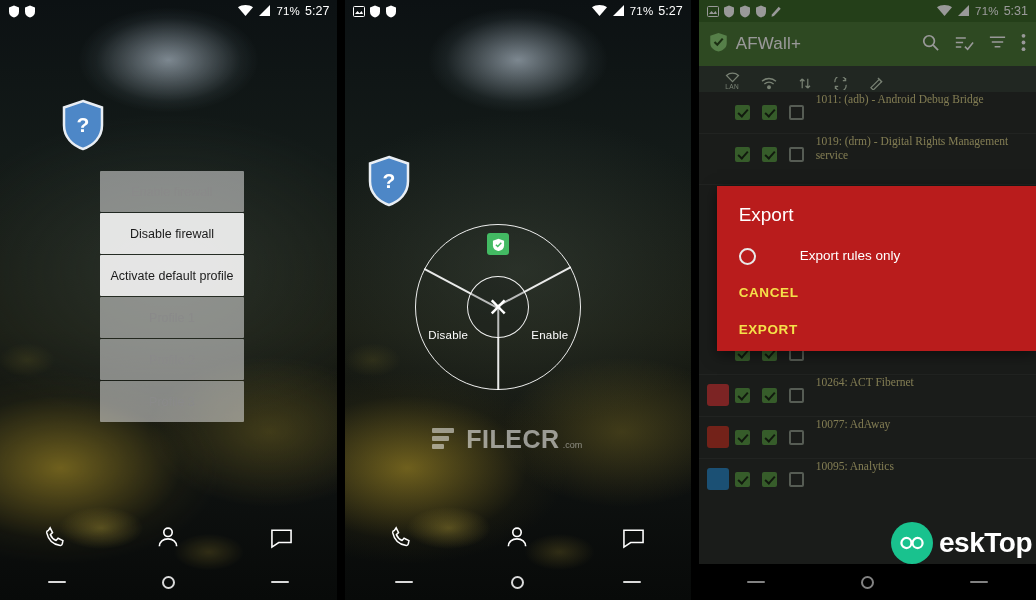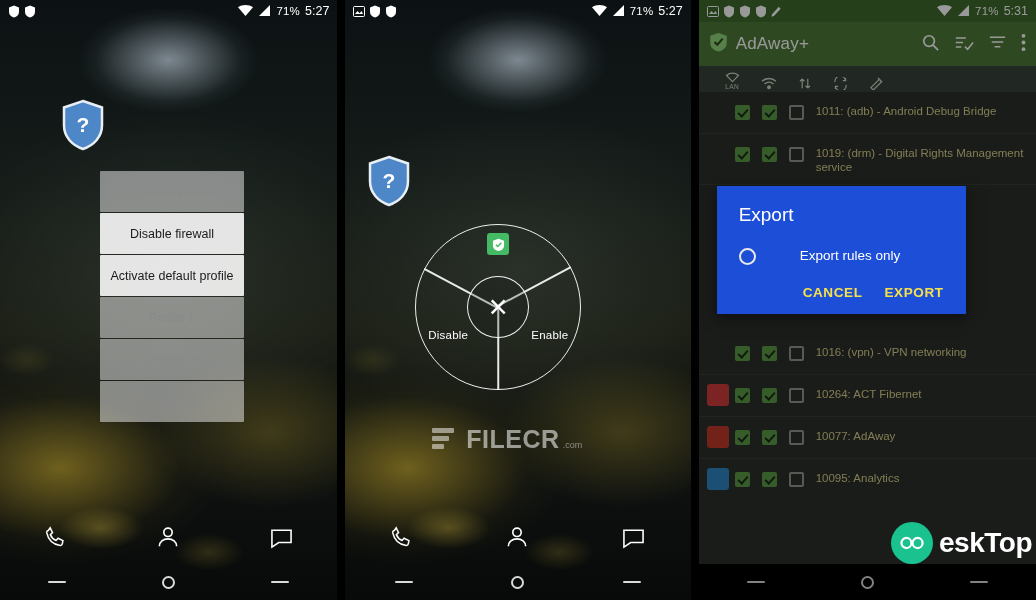--- a/index.html
+++ b/index.html
@@ -168,44 +168,45 @@
     width: 15px; height: 15px; margin-top: 13px; margin-right: 12px; flex: 0 0 auto;
     border: 2px solid #8f9a8c; border-radius: 2px; background: transparent;
   }
   .cbx.on { background: #5b9a46; border-color: #5b9a46; position: relative; }
   .cbx.on:after {
     content: ""; position: absolute; left: 3px; top: 0px;
     width: 4px; height: 8px; border: solid #1d2a18; border-width: 0 2px 2px 0;
     transform: rotate(42deg);
   }
   .app-row .app-label {
-    color: #d8cf8a; font-size: 11.5px; line-height: 14px; margin-top: 12px;
+    color: #d8cf8a; font-size: 11.5px; line-height: 14px; margin-top: 0;
     flex: 1 1 auto;
+    font-family: Liberation Serif, serif;
   }
   .row-sep { height: 1px; background: rgba(255,255,255,0.06); }
 
   
   .scrim { position: absolute; inset: 0; background: rgba(0,0,0,0.40); z-index: 8; }
   .dialog {
-    position: absolute; left: 18px; top: 186px; width: 249px;
-    background: #1d4ed8; z-index: 9;
+    position: absolute; left: 18px; top: 186px; width: 320px;
+    background: #b91c1c; z-index: 9;
     box-shadow: 0 4px 14px rgba(0,0,0,0.5);
     padding: 18px 0 8px 0;
   }
   .dialog h2 {
     color: #ffffff; font-size: 19px; font-weight: 400; padding: 0 22px 14px 22px;
   }
   .radio-row { display: flex; align-items: flex-start; padding: 6px 22px 6px 22px; }
   .radio {
     width: 17px; height: 17px; border-radius: 50%; border: 2px solid #e8e8e8;
     flex: 0 0 auto; margin-top: 2px; margin-right: 16px;
   }
   .radio-label { color: #ffffff; font-size: 13.5px; line-height: 19px; padding-left: 28px; }
   .dialog-actions {
-    display: flex; justify-content: flex-end; gap: 22px; padding: 14px 22px 6px 22px;
+    display: flex; justify-content: flex-end; gap: 22px; padding: 14px 22px 6px 22px; flex-direction: column;
   }
   .dialog-actions .btn {
     color: #f5e04a; font-size: 13.5px; font-weight: 700; letter-spacing: .6px;
   }
 
   
   .dt-wm {
     position: absolute; right: 4px; bottom: 36px; z-index: 12;
     display: flex; align-items: center; gap: 6px;
   }
@@ -444,21 +445,21 @@
     </span>
   </div>
 
   <div class="appbar">
     <span>
       <svg width="19" height="20" viewBox="0 0 16 17">
           <path d="M8 .8 15 3.2v6.1c0 4-3 6.3-7 7.3-4-1-7-3.3-7-7.3V3.2z" fill="#8fd47a"></path>
           <path d="M4.6 8.4 7 10.8 11.6 5.6" stroke="#2d4d1f" stroke-width="1.8" fill="none"></path>
         </svg>
     </span>
-    <span class="title">AdAway+</span>
+    <span class="title">AFWall+</span>
     <span class="actions">
       <span>
         <svg width="19" height="19" viewBox="0 0 20 20" fill="none" stroke="#fff" stroke-width="1.8">
             <circle cx="8.5" cy="8.5" r="5.6"></circle>
             <path d="M12.8 12.8 18 18"></path>
           </svg>
       </span>
       <span>
         <svg width="20" height="19" viewBox="0 0 22 20" fill="none" stroke="#fff" stroke-width="1.7">
             <path d="M2 5h11M2 10h8M2 15h6"></path>

